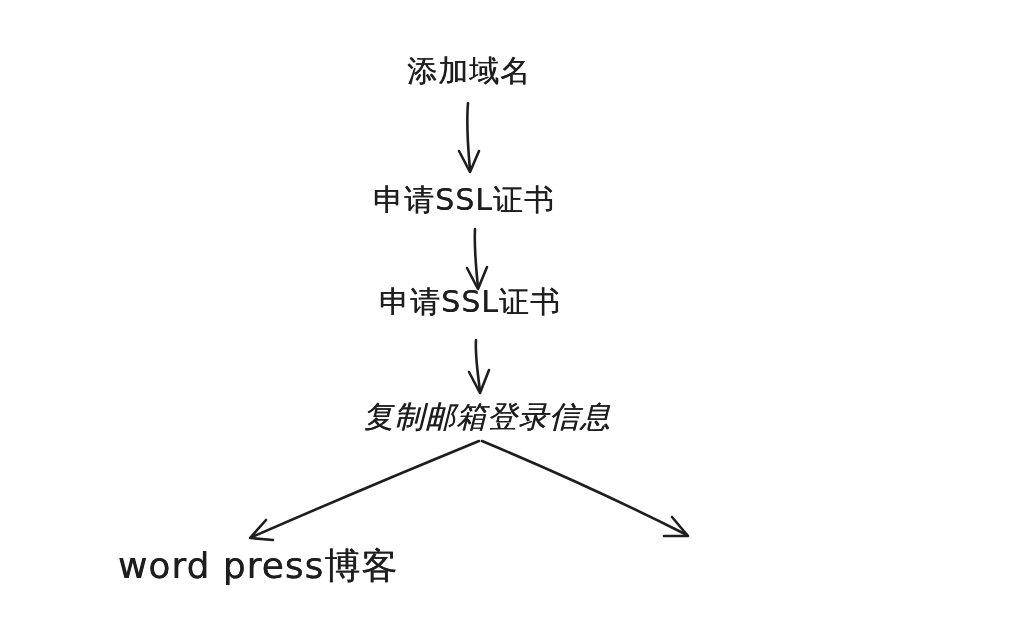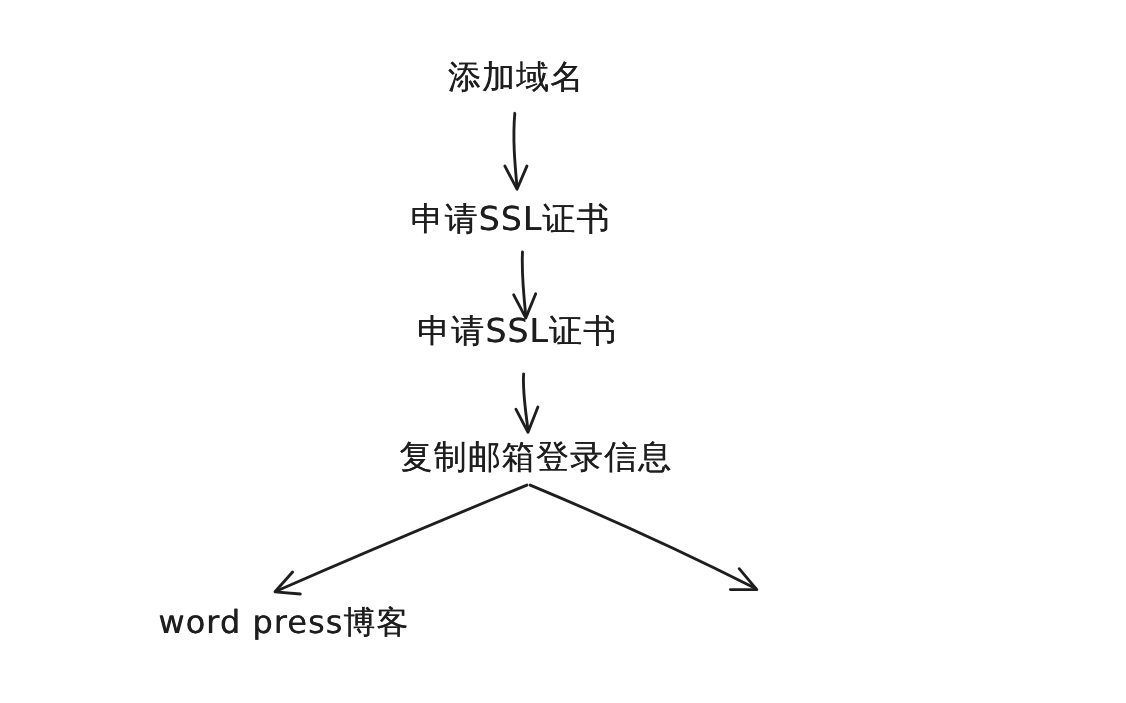--- a/index.html
+++ b/index.html
@@ -35,26 +35,26 @@
     transform: translate(-50%, -50%);
     white-space: nowrap;
     font-size: 30px;
     letter-spacing: 1px;
     line-height: 1.15;
     color: #1e1e1e;
     
     text-shadow: 0.4px 0 0 #1e1e1e;
   }
   .node.latin-mix {
-    font-size: 29px;
+    font-size: 36px;
   }
   .n-add-domain   { left: 469px; top: 71px;  }
   .n-dns-record   { left: 464px; top: 200px; }
   .n-ssl-cert     { left: 470px; top: 302px; }
-  .n-mail-login   { left: 487px; top: 417px; }
+  .n-mail-login   { left: 487px; top: 417px; font-style: italic; }
   .n-wordpress    { left: 258px; top: 566px; }
   .n-uptime-kuma  { left: 700px; top: 564px; }
 </style>
 </head>
 <body>
 
 <div class="canvas">
 
   <svg class="edges-layer" width="1024" height="639" viewBox="0 0 1024 639" aria-hidden="true">
 

